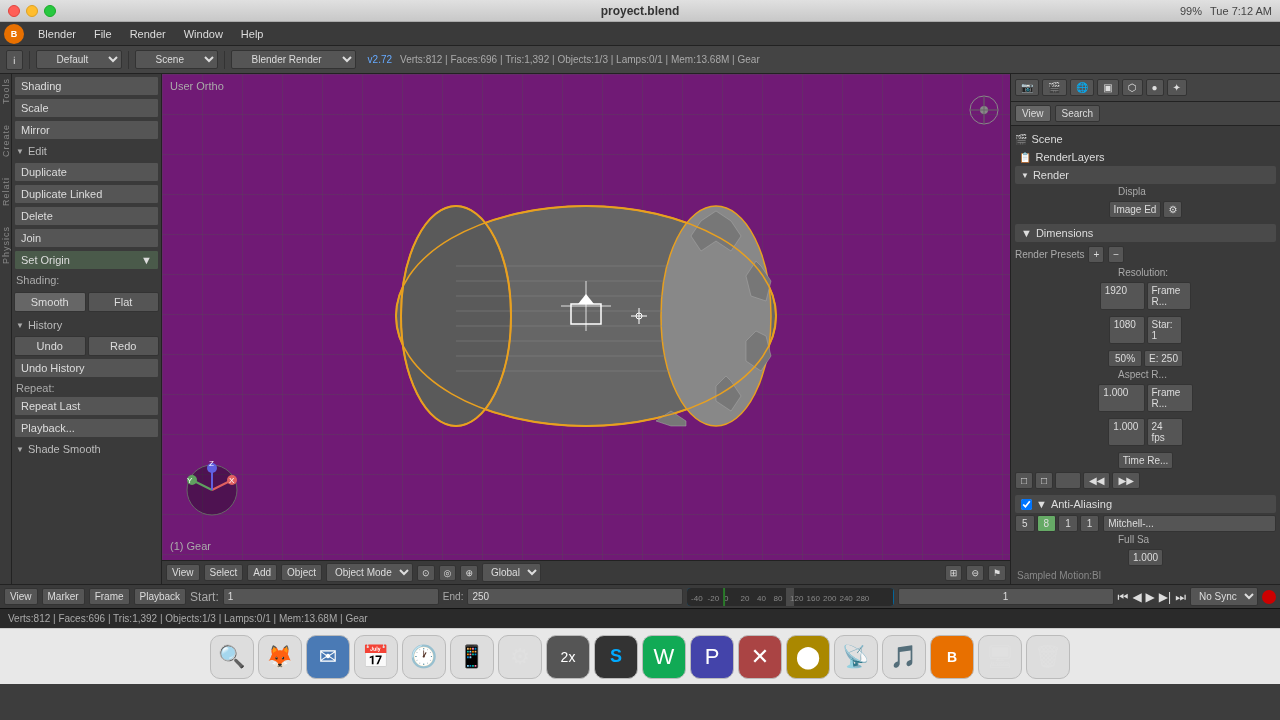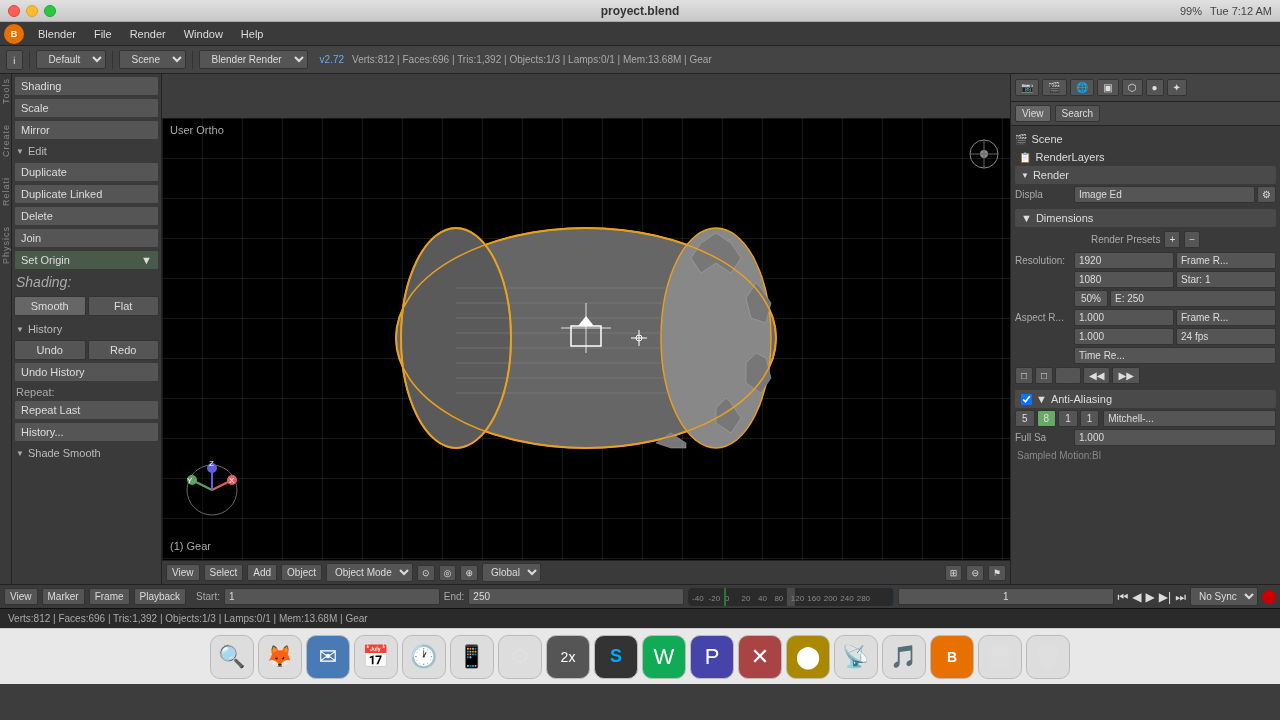--- a/index.html
+++ b/index.html
@@ -97,21 +97,21 @@
       border-radius: 2px;
       font-size: 10px;
       cursor: pointer;
       white-space: nowrap;
     }
     .toolbar-separator { width: 1px; height: 18px; background: #333; margin: 0 2px; }
     .scene-select {
       background: #555;
       border: 1px solid #333;
       color: #ddd;
-      padding: 2px 8px;
+      padding: 2px 16px;
       font-size: 10px;
       border-radius: 2px;
     }
 
     
     .left-sidebar {
       width: 150px;
       background: #3a3a3a;
       border-right: 1px solid #222;
       overflow-y: auto;
@@ -180,23 +180,22 @@
     .repeat-label {
       color: #aaa;
       font-size: 11px;
       padding: 2px 2px 0;
     }
 
     
     .viewport {
       flex: 1;
       position: relative;
-      background: #000000;
+      background: #701a75;
       overflow: hidden;
-      margin-top: 44px;
     }
     .viewport-label {
       position: absolute;
       top: 6px;
       left: 8px;
       color: #aaa;
       font-size: 11px;
       z-index: 10;
     }
 
@@ -302,20 +301,21 @@
       cursor: pointer;
       text-align: center;
       white-space: nowrap;
     }
 
     .field-row {
       display: flex;
       align-items: center;
       margin: 2px 0;
       gap: 4px;
+      flex-direction: column;
     }
     .field-label {
       color: #aaa;
       font-size: 10px;
       min-width: 55px;
     }
     .field-input {
       flex: 1;
       background: #555;
       border: 1px solid #333;
@@ -350,21 +350,20 @@
       cursor: pointer;
       gap: 4px;
       margin-top: 4px;
     }
 
     .render-presets-row {
       display: flex;
       align-items: center;
       gap: 4px;
       margin: 4px 0;
-      justify-content: center;
     }
     .render-presets-label {
       color: #aaa;
       font-size: 10px;
     }
 
     .anti-alias-section {
       margin-top: 4px;
     }
     .anti-alias-header {
@@ -571,39 +570,39 @@
     </div>
     <button class="sidebar-btn">Duplicate</button>
     <button class="sidebar-btn">Duplicate Linked</button>
     <button class="sidebar-btn">Delete</button>
     <button class="sidebar-btn">Join</button>
     <button class="sidebar-btn" style="background:#4a5a4a; display:flex; justify-content:space-between;">
       <span>Set Origin</span>
       <span>▼</span>
     </button>
 
-    <div style="padding: 2px; color:#aaa; font-size:14px;font-style:italic;">Shading:</div>
+    <div style="padding: 2px; color:#aaa; font-size:11px;">Shading:</div>
     <div class="shading-row">
       <button class="shading-btn active">Smooth</button>
       <button class="shading-btn">Flat</button>
     </div>
 
     <div class="section-header">
       <span class="section-triangle">▼</span>
       <span>History</span>
     </div>
     <div class="history-row">
       <button class="history-btn">Undo</button>
       <button class="history-btn">Redo</button>
     </div>
     <button class="sidebar-btn">Undo History</button>
 
     <div class="repeat-label">Repeat:</div>
     <button class="sidebar-btn">Repeat Last</button>
-    <button class="sidebar-btn">History...</button>
+    <button class="sidebar-btn">Playback...</button>
 
     <div class="section-header">
       <span class="section-triangle">▼</span>
       <span>Shade Smooth</span>
     </div>
   </div>
 
   <div class="viewport-center">
 
     <div class="viewport">
@@ -835,21 +834,21 @@
       </div>
     </div>
   </div>
 </div>
 
 <div class="timeline">
   <button class="vt-btn">View</button>
   <button class="vt-btn">Marker</button>
   <button class="vt-btn">Frame</button>
   <button class="vt-btn">Playback</button>
-  <span style="color:#aaa; font-size:10px;margin-left:6px;">Start:</span>
+  <span style="color:#aaa; font-size:12px;">Start:</span>
   <span class="field-input" style="width:30px; font-size:10px;">1</span>
   <span style="color:#aaa; font-size:10px;">End:</span>
   <span class="field-input" style="width:35px; font-size:10px;">250</span>
   <div class="timeline-numbers">
     <svg width="100%" height="18">
       <rect width="100%" height="100%" fill="#2a2a2a"></rect>
       <line x1="50%" y1="0" x2="50%" y2="18" stroke="#4a4a4a" stroke-width="8"></line>
 
       <text x="2%" y="13" font-size="8" fill="#888">-40</text>
       <text x="10%" y="13" font-size="8" fill="#888">-20</text>

